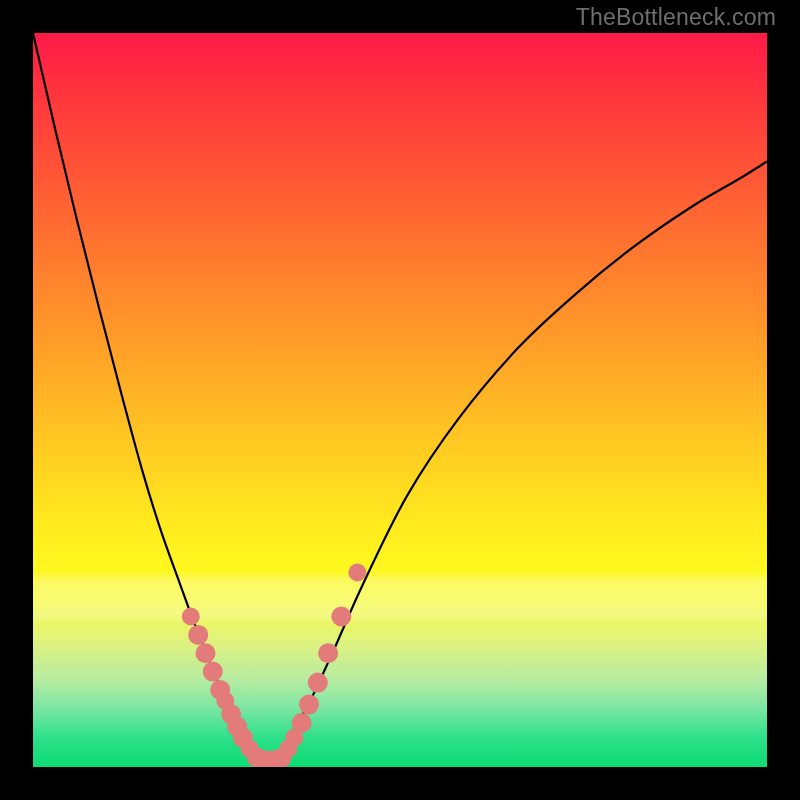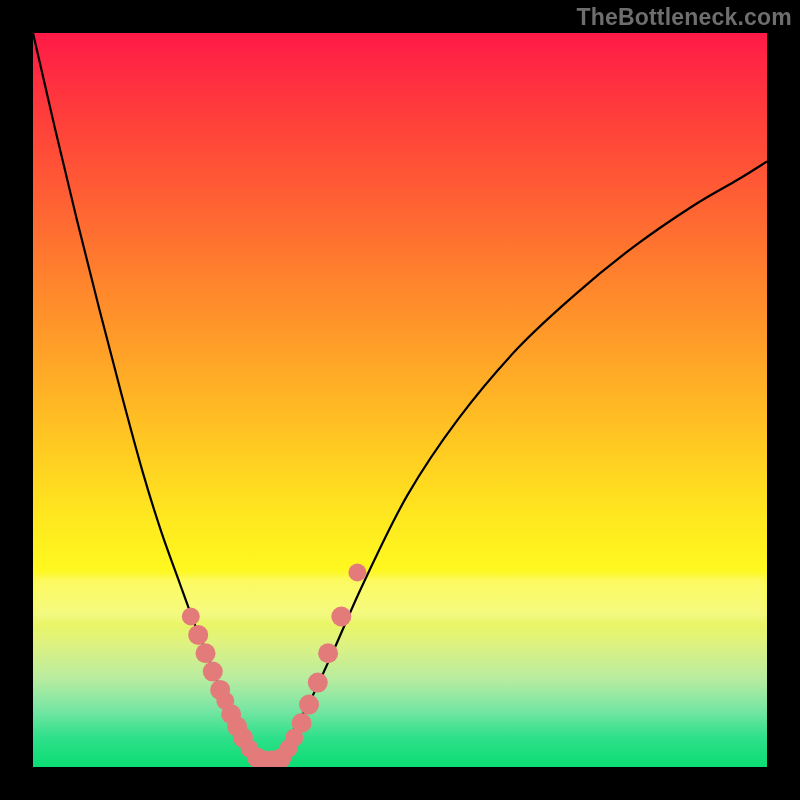--- a/index.html
+++ b/index.html
@@ -53,25 +53,25 @@
     background: rgba(255,255,255,0.25);
     filter: blur(3px);
   }
   .curves, .dots {
     position: absolute;
     inset: 0;
   }
   .watermark {
     position: absolute;
     top: 4px;
-    right: 8px;
+    right: 24px;
     color: #6e6e6e;
     font-size: 23px;
     letter-spacing: 0.2px;
-    font-weight: 700;
+    font-weight: 400;
     user-select: none;
     margin-left: 16px;
   }
 </style>
 </head>
 <body>
 
 <div class="frame">
   <div class="plot-area">
     <div class="gradient-bg"></div>

